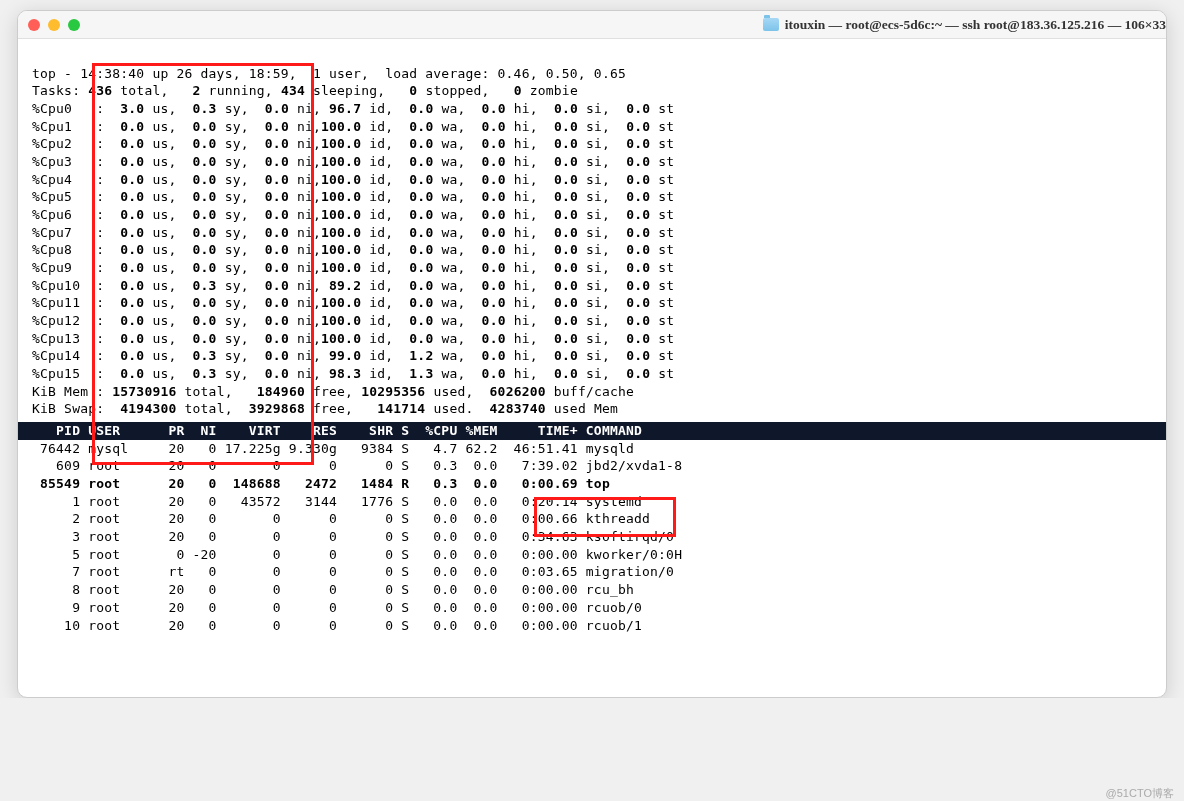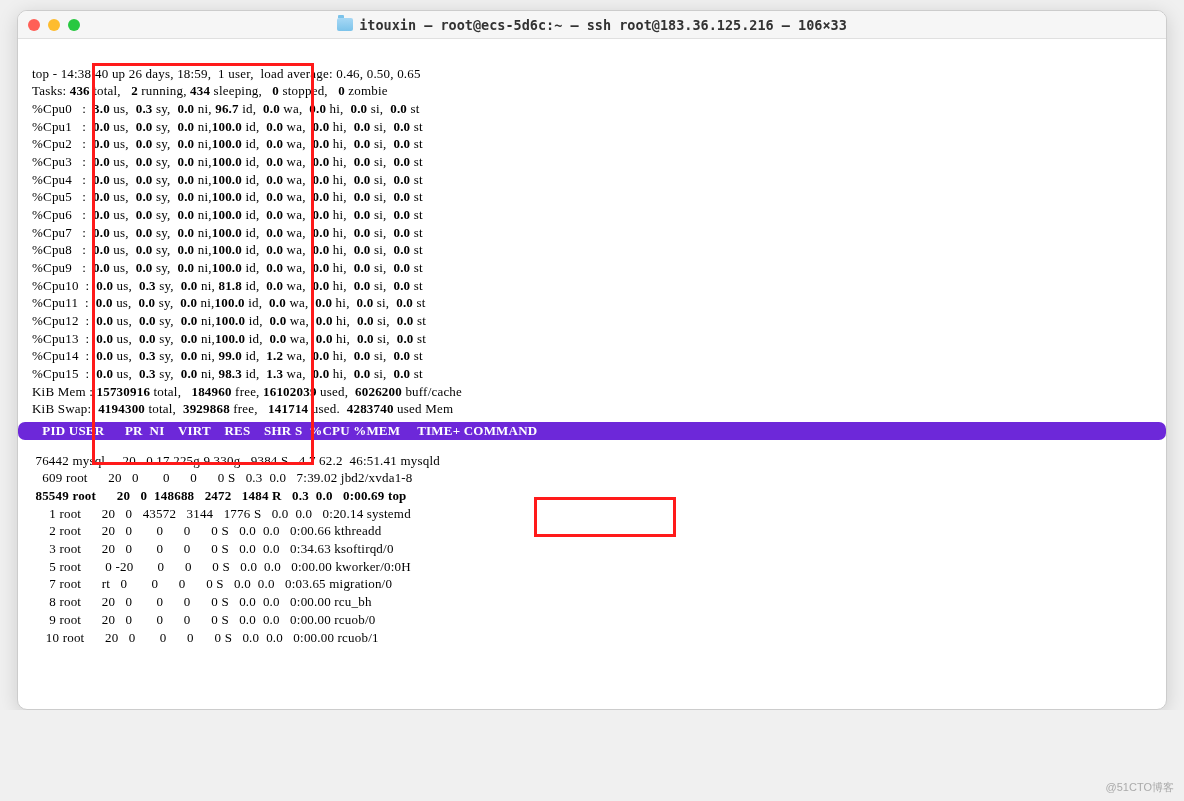--- a/index.html
+++ b/index.html
@@ -35,23 +35,24 @@
   .tl.yellow { background: #febc2e; }
   .tl.green { background: #28c840; }
   .title {
     position: absolute;
     left: 0; right: 0;
     text-align: center;
     font-weight: bold;
     font-size: 13.5px;
     color: #333;
     display: flex;
-    justify-content: center;
+    justify-content: flex-end;
     align-items: center;
     gap: 6px;
+    font-family: Liberation Serif, serif;
   }
   .folder-icon {
     width: 16px; height: 13px;
     background: linear-gradient(#a7d8f5,#7cc3ea);
     border-radius: 2px;
     position: relative;
   }
   .folder-icon::before {
     content: '';
     position: absolute;
@@ -59,41 +60,39 @@
     width: 6px; height: 3px;
     background: #7cc3ea;
     border-radius: 1px 1px 0 0;
   }
   .term {
     padding: 8px 14px 10px 14px;
     white-space: pre;
     line-height: 1.36;
     font-size: 13px;
     letter-spacing: 0.2px;
-    font-family: Liberation Serif, serif;
   }
   .b { font-weight: bold; }
   .redbox1 {
     position: absolute;
     border: 3px solid #ff1a1a;
     pointer-events: none;
   }
   .relwrap { position: relative; }
   .hdrrow {
-    background: #6d28d9;
+    background: #0f172a;
     color: #fff;
     font-weight: bold;
     padding: 0 0;
-    margin: 4px -14px 12px -14px;
-    border-radius: 7px;
+    margin: 4px -14px 0 -14px;
   }
   .hdrrow .pad { padding: 0 14px; display: block; }
   .watermark {
     position: fixed;
-    right: 10px; bottom: 6px;
+    right: 10px; bottom: 0;
     font-size: 11px;
     color: #aaa;
     font-family: sans-serif;
   }
 </style>
 </head>
 <body>
 
 <div class="window">
   <div class="titlebar">
@@ -114,27 +113,27 @@
 <span id="cpu-lines">%Cpu0   :  <span class="b">3.0</span> us,  <span class="b">0.3</span> sy,  <span class="b">0.0</span> ni,<span class="b"> 96.7</span> id,  <span class="b">0.0</span> wa,  <span class="b">0.0</span> hi,  <span class="b">0.0</span> si,  <span class="b">0.0</span> st
 %Cpu1   :  <span class="b">0.0</span> us,  <span class="b">0.0</span> sy,  <span class="b">0.0</span> ni,<span class="b">100.0</span> id,  <span class="b">0.0</span> wa,  <span class="b">0.0</span> hi,  <span class="b">0.0</span> si,  <span class="b">0.0</span> st
 %Cpu2   :  <span class="b">0.0</span> us,  <span class="b">0.0</span> sy,  <span class="b">0.0</span> ni,<span class="b">100.0</span> id,  <span class="b">0.0</span> wa,  <span class="b">0.0</span> hi,  <span class="b">0.0</span> si,  <span class="b">0.0</span> st
 %Cpu3   :  <span class="b">0.0</span> us,  <span class="b">0.0</span> sy,  <span class="b">0.0</span> ni,<span class="b">100.0</span> id,  <span class="b">0.0</span> wa,  <span class="b">0.0</span> hi,  <span class="b">0.0</span> si,  <span class="b">0.0</span> st
 %Cpu4   :  <span class="b">0.0</span> us,  <span class="b">0.0</span> sy,  <span class="b">0.0</span> ni,<span class="b">100.0</span> id,  <span class="b">0.0</span> wa,  <span class="b">0.0</span> hi,  <span class="b">0.0</span> si,  <span class="b">0.0</span> st
 %Cpu5   :  <span class="b">0.0</span> us,  <span class="b">0.0</span> sy,  <span class="b">0.0</span> ni,<span class="b">100.0</span> id,  <span class="b">0.0</span> wa,  <span class="b">0.0</span> hi,  <span class="b">0.0</span> si,  <span class="b">0.0</span> st
 %Cpu6   :  <span class="b">0.0</span> us,  <span class="b">0.0</span> sy,  <span class="b">0.0</span> ni,<span class="b">100.0</span> id,  <span class="b">0.0</span> wa,  <span class="b">0.0</span> hi,  <span class="b">0.0</span> si,  <span class="b">0.0</span> st
 %Cpu7   :  <span class="b">0.0</span> us,  <span class="b">0.0</span> sy,  <span class="b">0.0</span> ni,<span class="b">100.0</span> id,  <span class="b">0.0</span> wa,  <span class="b">0.0</span> hi,  <span class="b">0.0</span> si,  <span class="b">0.0</span> st
 %Cpu8   :  <span class="b">0.0</span> us,  <span class="b">0.0</span> sy,  <span class="b">0.0</span> ni,<span class="b">100.0</span> id,  <span class="b">0.0</span> wa,  <span class="b">0.0</span> hi,  <span class="b">0.0</span> si,  <span class="b">0.0</span> st
 %Cpu9   :  <span class="b">0.0</span> us,  <span class="b">0.0</span> sy,  <span class="b">0.0</span> ni,<span class="b">100.0</span> id,  <span class="b">0.0</span> wa,  <span class="b">0.0</span> hi,  <span class="b">0.0</span> si,  <span class="b">0.0</span> st
-%Cpu10  :  <span class="b">0.0</span> us,  <span class="b">0.3</span> sy,  <span class="b">0.0</span> ni,<span class="b"> 81.8</span> id,  <span class="b">0.0</span> wa,  <span class="b">0.0</span> hi,  <span class="b">0.0</span> si,  <span class="b">0.0</span> st
+%Cpu10  :  <span class="b">0.0</span> us,  <span class="b">0.3</span> sy,  <span class="b">0.0</span> ni,<span class="b"> 89.2</span> id,  <span class="b">0.0</span> wa,  <span class="b">0.0</span> hi,  <span class="b">0.0</span> si,  <span class="b">0.0</span> st
 %Cpu11  :  <span class="b">0.0</span> us,  <span class="b">0.0</span> sy,  <span class="b">0.0</span> ni,<span class="b">100.0</span> id,  <span class="b">0.0</span> wa,  <span class="b">0.0</span> hi,  <span class="b">0.0</span> si,  <span class="b">0.0</span> st
 %Cpu12  :  <span class="b">0.0</span> us,  <span class="b">0.0</span> sy,  <span class="b">0.0</span> ni,<span class="b">100.0</span> id,  <span class="b">0.0</span> wa,  <span class="b">0.0</span> hi,  <span class="b">0.0</span> si,  <span class="b">0.0</span> st
 %Cpu13  :  <span class="b">0.0</span> us,  <span class="b">0.0</span> sy,  <span class="b">0.0</span> ni,<span class="b">100.0</span> id,  <span class="b">0.0</span> wa,  <span class="b">0.0</span> hi,  <span class="b">0.0</span> si,  <span class="b">0.0</span> st
 %Cpu14  :  <span class="b">0.0</span> us,  <span class="b">0.3</span> sy,  <span class="b">0.0</span> ni,<span class="b"> 99.0</span> id,  <span class="b">1.2</span> wa,  <span class="b">0.0</span> hi,  <span class="b">0.0</span> si,  <span class="b">0.0</span> st
 %Cpu15  :  <span class="b">0.0</span> us,  <span class="b">0.3</span> sy,  <span class="b">0.0</span> ni,<span class="b"> 98.3</span> id,  <span class="b">1.3</span> wa,  <span class="b">0.0</span> hi,  <span class="b">0.0</span> si,  <span class="b">0.0</span> st</span>
-<span><span>KiB Mem :</span> <span class="b">15730916</span> total,   <span class="b">184960</span> free, <span class="b">16102039</span> used,  <span class="b">6026200</span> <span>buff/cache</span></span>
+<span><span>KiB Mem :</span> <span class="b">15730916</span> total,   <span class="b">184960</span> free, <span class="b">10295356</span> used,  <span class="b">6026200</span> <span>buff/cache</span></span>
 <span><span>KiB Swap:</span>  <span class="b">4194300</span> total,  <span class="b">3929868</span> free,   <span class="b">141714</span> used.  <span class="b">4283740</span> <span>used Mem</span></span>
 <div class="hdrrow"><span class="pad">   PID USER      PR  NI    VIRT    RES    SHR S  %CPU %MEM     TIME+ COMMAND                           </span></div><span id="proc-lines"> 76442 mysql     20   0 17.225g 9.330g   9384 S   4.7 62.2  46:51.41 mysqld
    609 root      20   0       0      0      0 S   0.3  0.0   7:39.02 jbd2/xvda1-8
 <span class="b"> 85549 root      20   0  148688   2472   1484 R   0.3  0.0   0:00.69 top</span>
      1 root      20   0   43572   3144   1776 S   0.0  0.0   0:20.14 systemd
      2 root      20   0       0      0      0 S   0.0  0.0   0:00.66 kthreadd
      3 root      20   0       0      0      0 S   0.0  0.0   0:34.63 ksoftirqd/0
      5 root       0 -20       0      0      0 S   0.0  0.0   0:00.00 kworker/0:0H
      7 root      rt   0       0      0      0 S   0.0  0.0   0:03.65 migration/0
      8 root      20   0       0      0      0 S   0.0  0.0   0:00.00 rcu_bh

